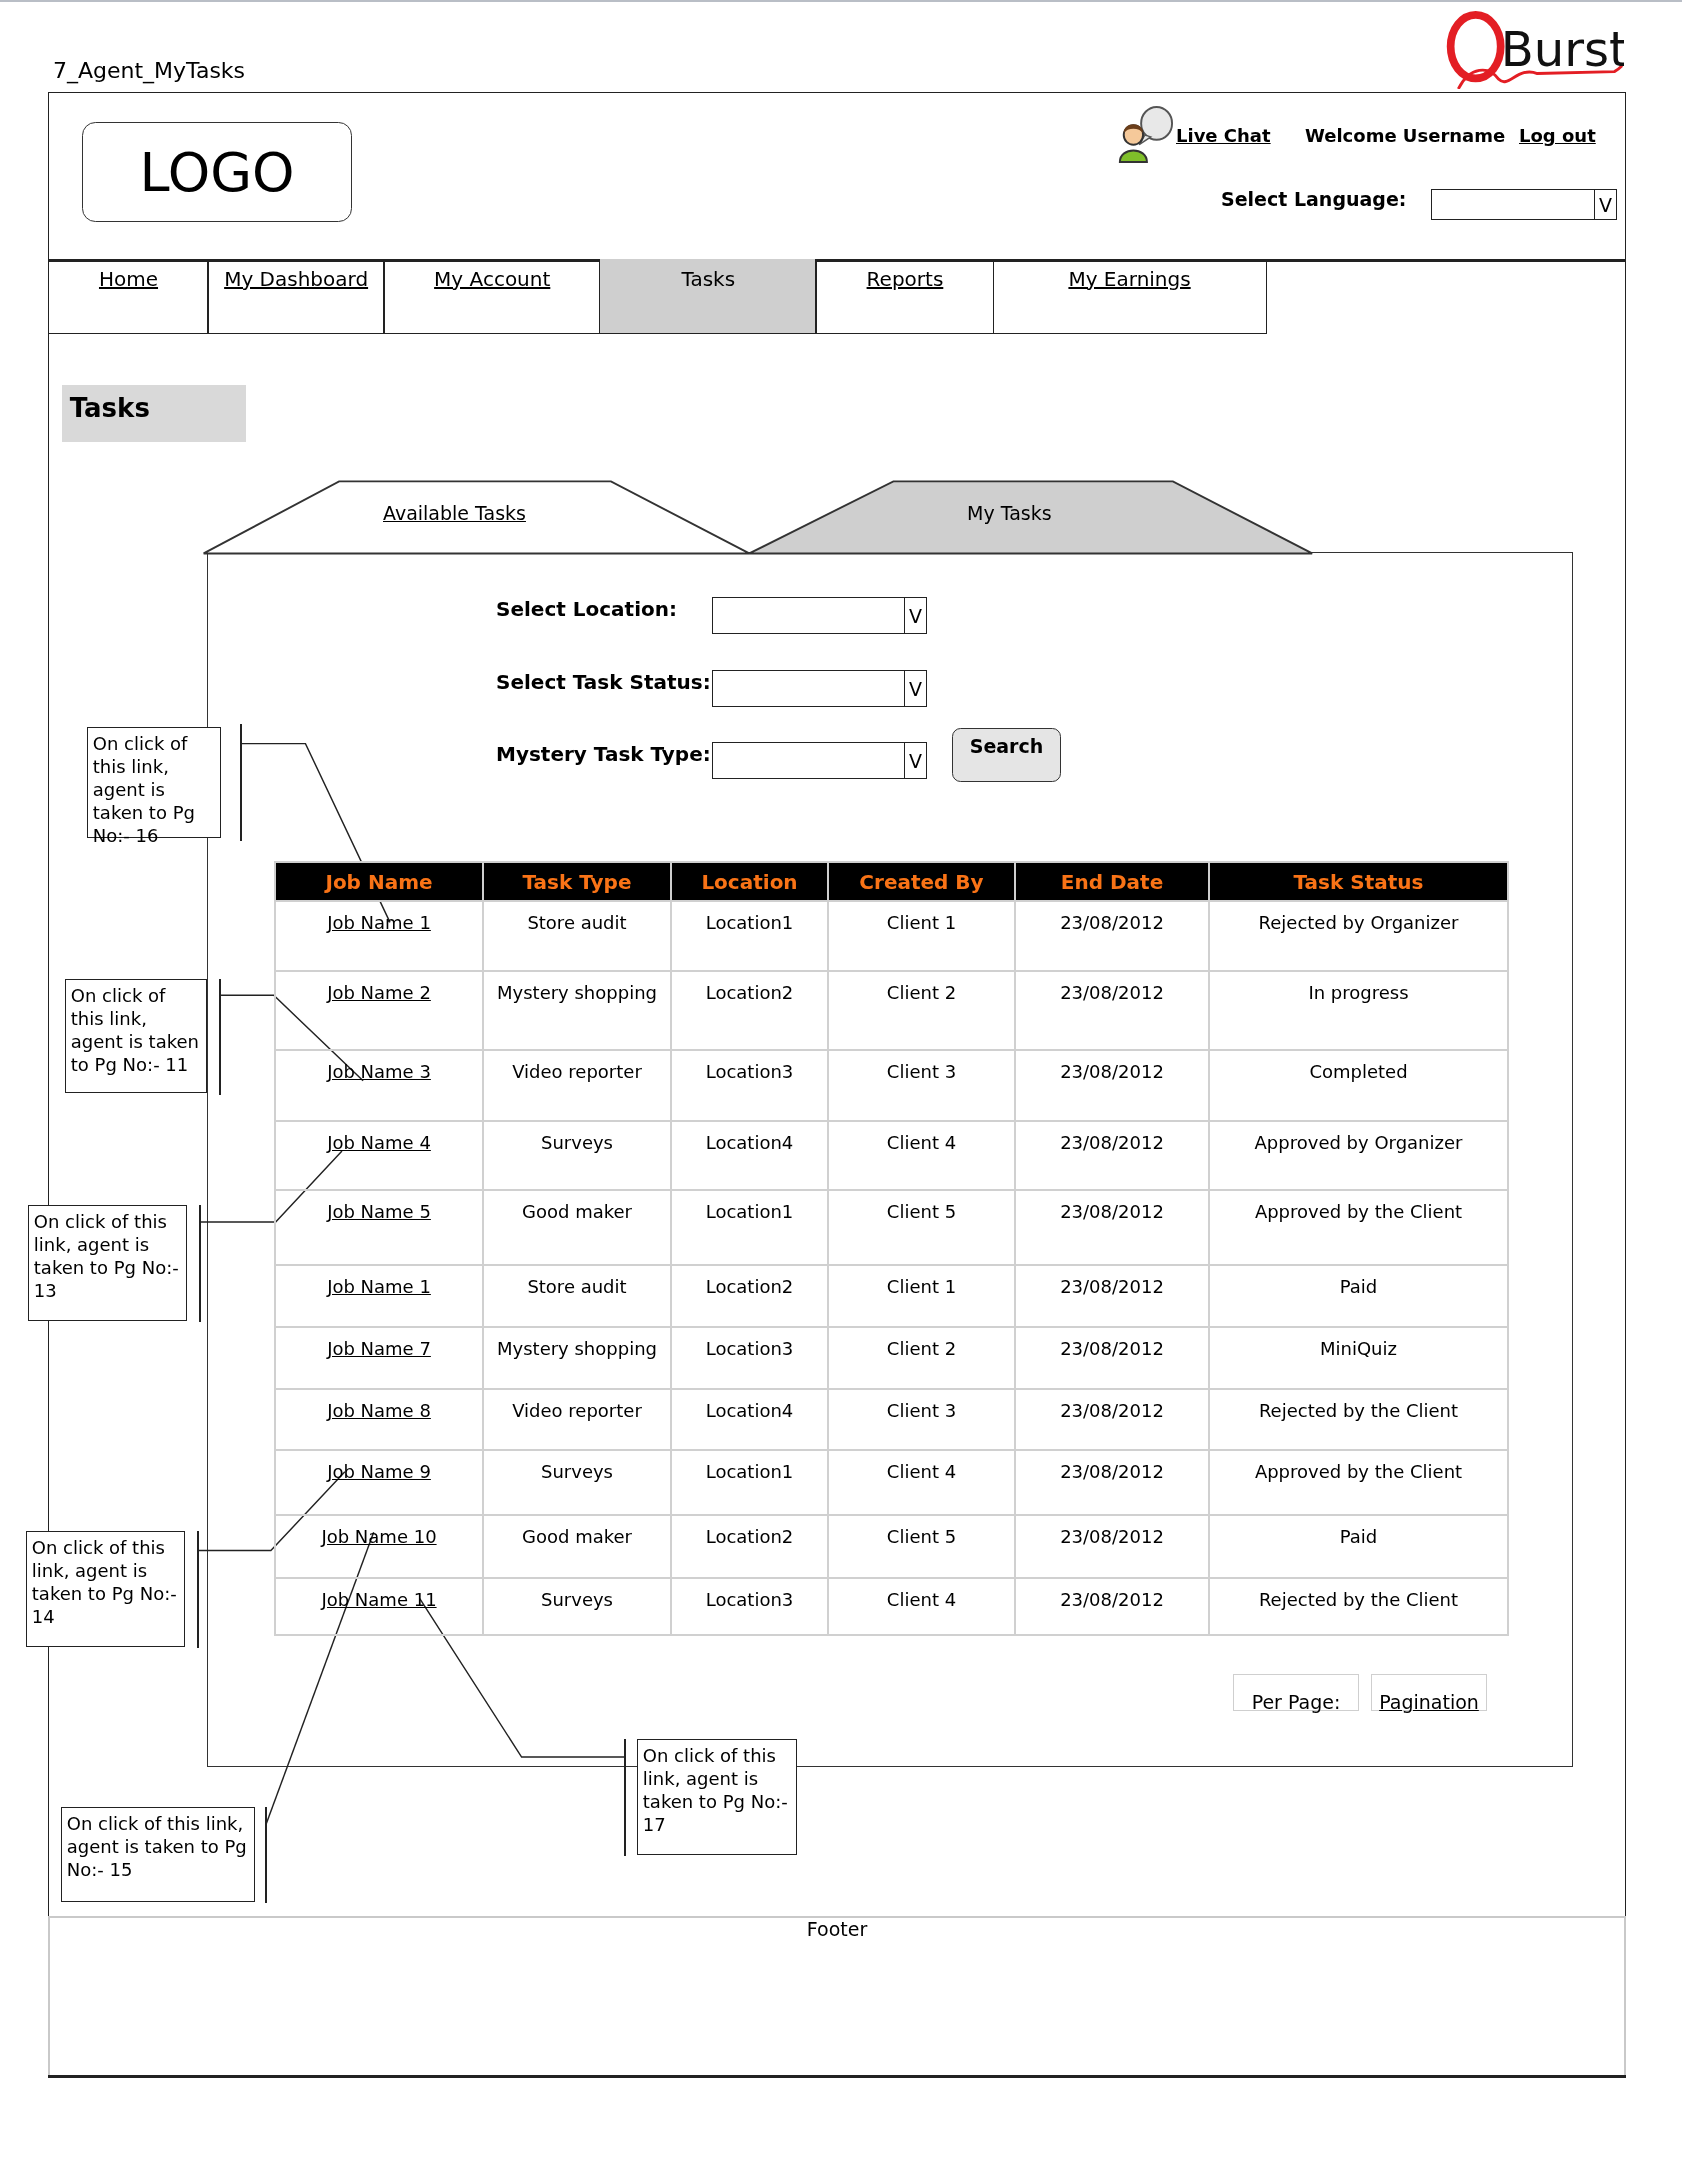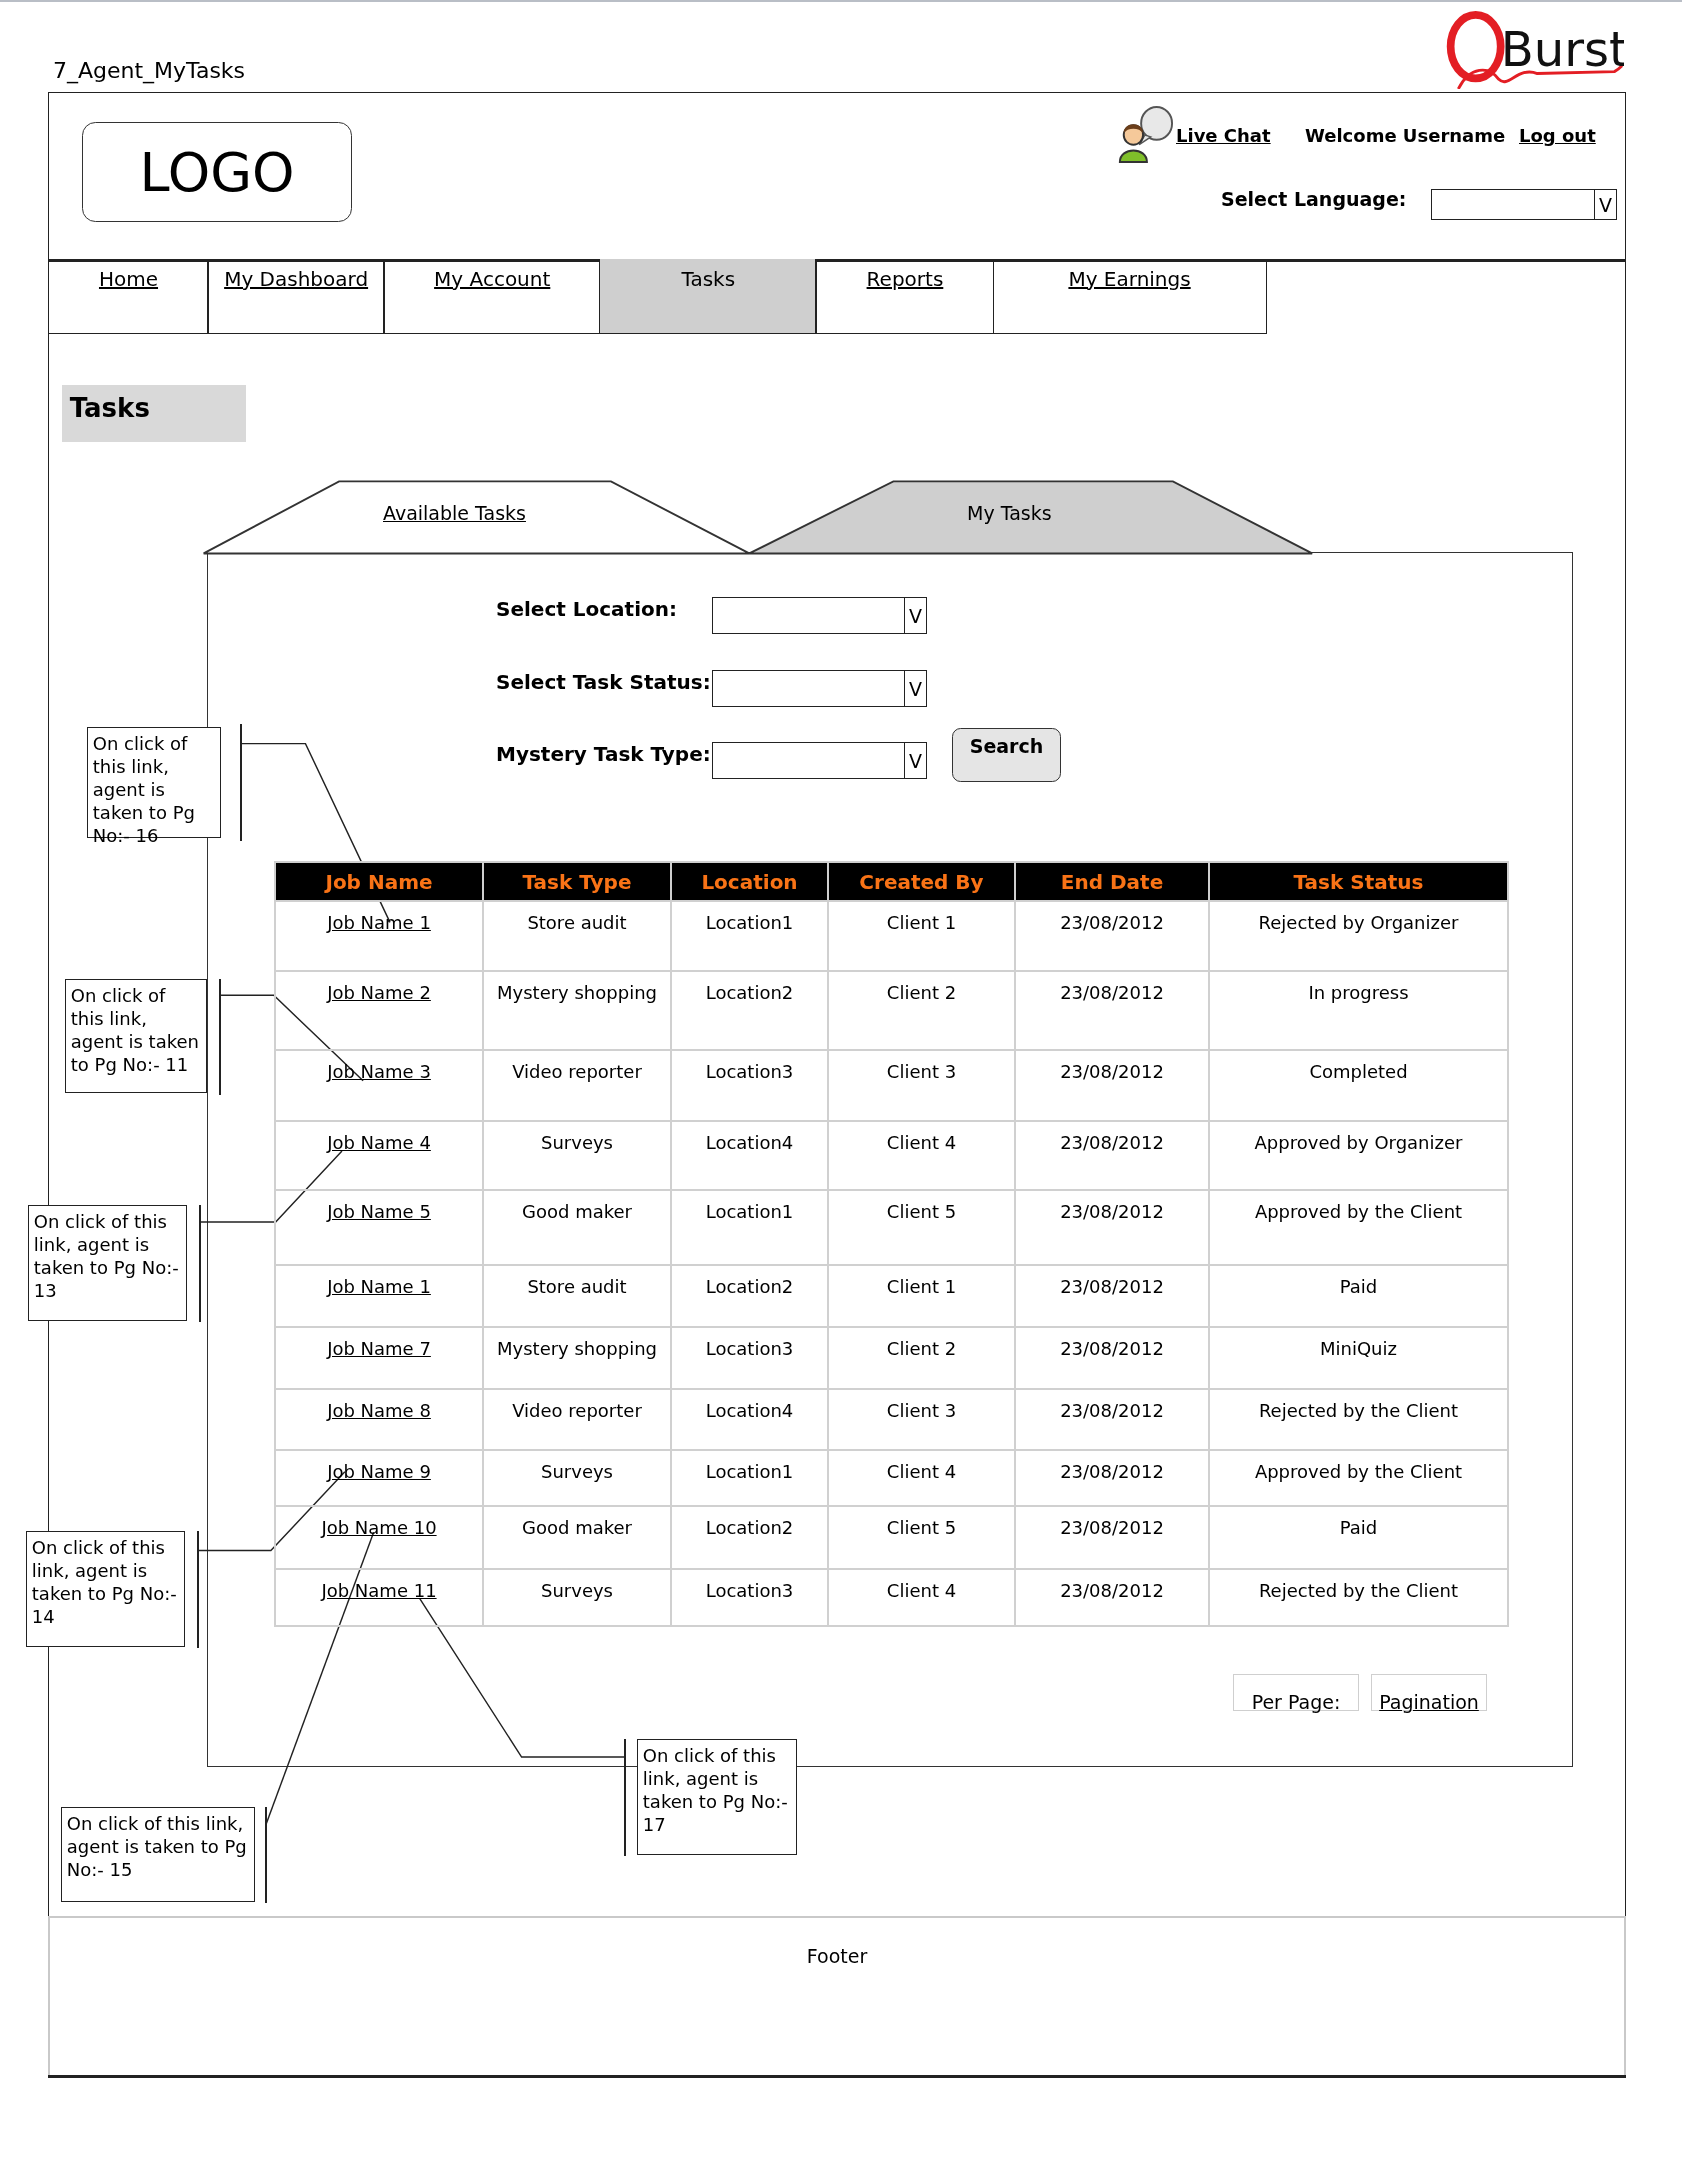--- a/index.html
+++ b/index.html
@@ -35,21 +35,21 @@
   .search-btn { left:952px; top:728px; width:109px; height:54px; background:#e5e5e5; border:1.9px solid #333; border-radius:8.6px;
                 box-sizing:border-box; font-size:19px; font-weight:bold; text-align:center; padding-top:5.8px; cursor:pointer; }
   table.tasks { position:absolute; left:274px; top:861px; width:1233px; border-collapse:collapse; table-layout:fixed; }
   table.tasks th { background:#000; color:#f97316; font-size:20px; font-weight:bold; height:37px; border:2.9px solid #cfcfcf; border-bottom:none; padding:0; }
   table.tasks td { border:2.9px solid #d0d0d0; font-size:18px; text-align:center; vertical-align:top; padding-top:9.6px; }
   table.tasks td a { color:#000; text-decoration:underline; }
   .pager-box { top:1674px; height:37px; border:1.9px solid #cfcfcf; box-sizing:border-box; font-size:19px; text-align:center; padding-top:16px; }
   .note { border:1.9px solid #222; background:#fff; box-sizing:border-box; font-size:18px; line-height:23px; padding:3.8px 4.8px; }
   .note-bar { width:1.9px; background:#222; }
   .footer { left:48px; top:1916px; width:1578px; height:161px; border:2.9px solid #c9c9c9; border-bottom:2.9px solid #aaa; box-sizing:border-box;
-            text-align:center; font-size:19px; padding-top:27px; }
+            text-align:center; font-size:19px; }
   .footer-shadow { left:48px; top:2075px; width:1578px; height:2.9px; background:#222; }
   a { color:#000; }
 </style>
 </head>
 <body>
 
 <div class="abs topline"></div>
 <div class="abs page-title">7_Agent_MyTasks</div>
 
 <div class="abs brand">
@@ -209,21 +209,21 @@
         <td>MiniQuiz</td>
       </tr>
       <tr style="height: 61px;">
         <td><a href="#">Job Name 8</a></td>
         <td>Video reporter</td>
         <td>Location4</td>
         <td>Client 3</td>
         <td>23/08/2012</td>
         <td>Rejected by the Client</td>
       </tr>
-      <tr style="height: 56px;">
+      <tr style="height: 65px;">
         <td><a href="#">Job Name 9</a></td>
         <td>Surveys</td>
         <td>Location1</td>
         <td>Client 4</td>
         <td>23/08/2012</td>
         <td>Approved by the Client</td>
       </tr>
       <tr style="height: 63px;">
         <td><a href="#">Job Name 10</a></td>
         <td>Good maker</td>

